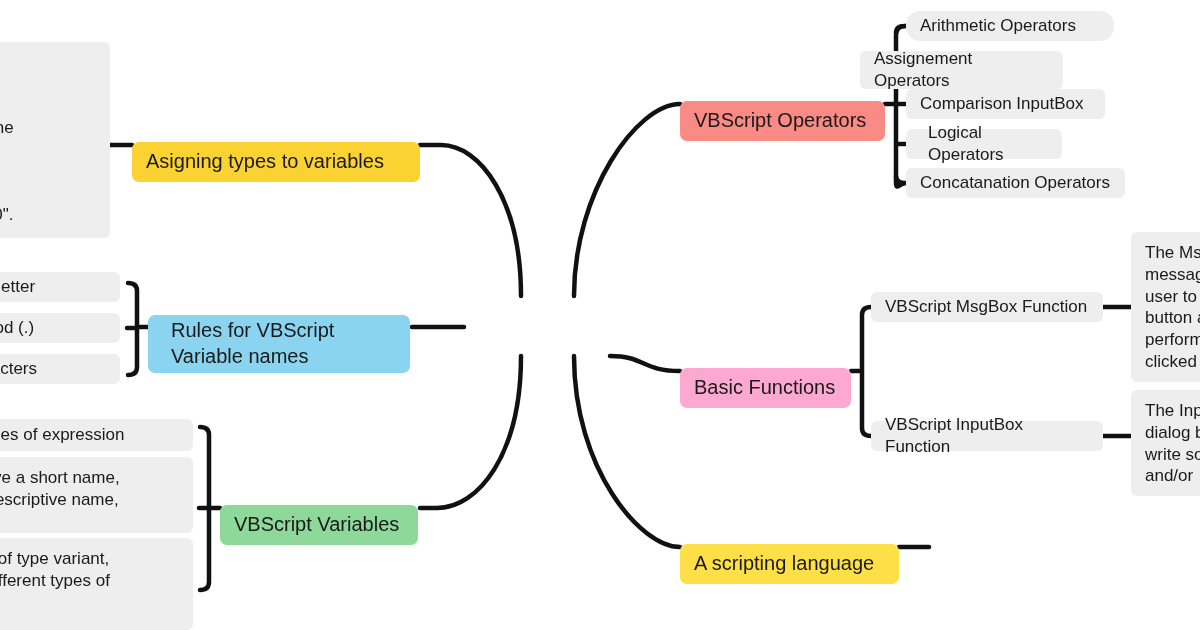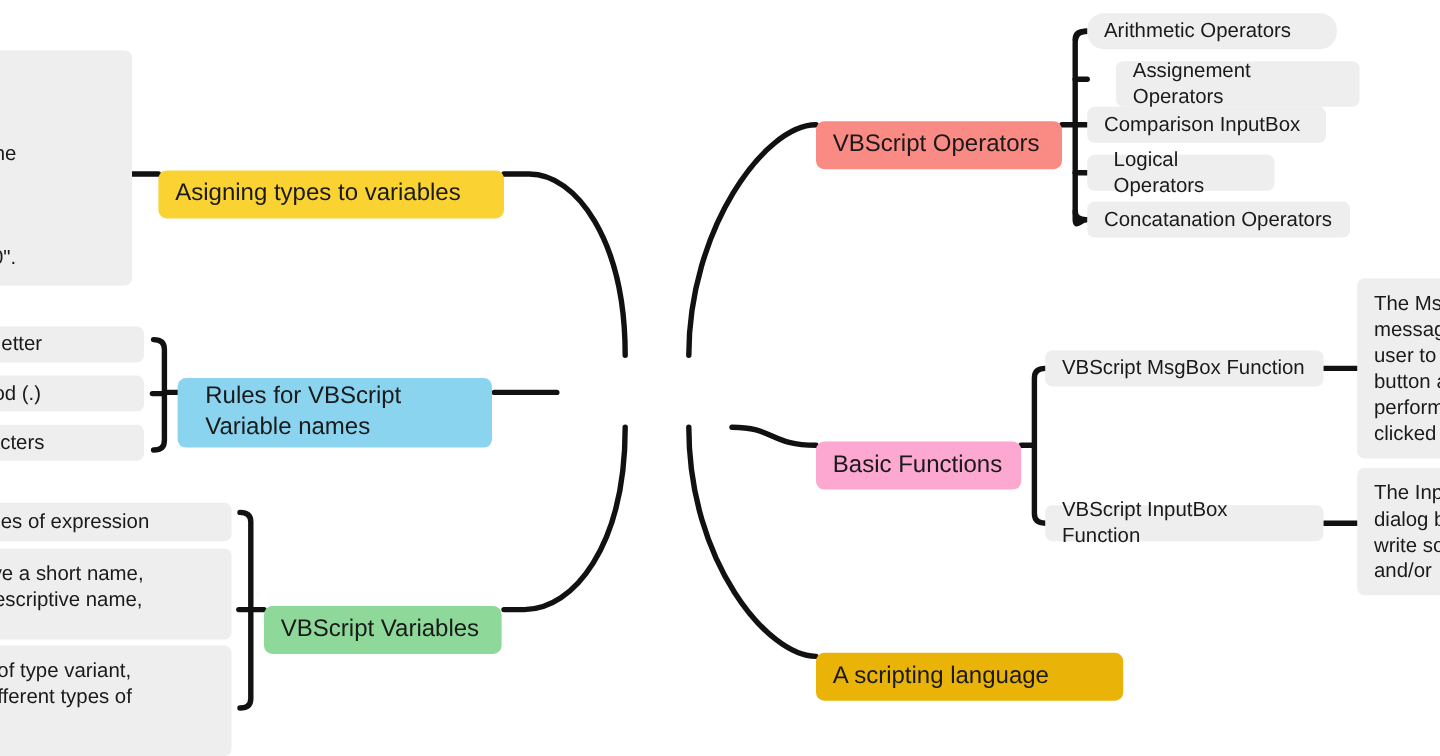--- a/index.html
+++ b/index.html
@@ -152,21 +152,21 @@
 store different types of</span>
   </div>
 
   <div class="node branch-node" style="left:680px; top:85px; width:205px; height:40px; background:#fa8a84;">
     <span>VBScript Operators</span>
   </div>
 
   <div class="node leaf-node" style="left:906px; top:11px; width:208px; height:30px;border-radius:14px;">
     <span>Arithmetic Operators</span>
   </div>
-  <div class="node leaf-node" style="left:930px; top:51px; width:203px; height:38px;">
+  <div class="node leaf-node" style="left:860px; top:51px; width:203px; height:38px;">
     <span>Assignement Operators</span>
   </div>
   <div class="node leaf-node" style="left:906px; top:89px; width:199px; height:30px;">
     <span>Comparison InputBox</span>
   </div>
   <div class="node leaf-node" style="left:906px; top:129px; width:156px; height:30px;padding-left:22px;">
     <span>Logical Operators</span>
   </div>
   <div class="node branch-node" style="left:680px; top:352px; width:171px; height:40px; background:#fca8d0;">
     <span>Basic Functions</span>
@@ -191,18 +191,18 @@
   <div class="node leaf-node" style="left:871px; top:421px; width:232px; height:30px;">
     <span>VBScript InputBox Function</span>
   </div>
   <div class="node leaf-node multi" style="left:1131px; top:390px; width:150px; height:106px;">
     <span>The Inp
 dialog b
 write so
 and/or </span>
   </div>
 
-  <div class="node branch-node" style="left:680px; top:528px; width:256px; height:40px; background:#eab308;">
+  <div class="node branch-node" style="left:680px; top:528px; width:219px; height:40px; background:#fde047;">
     <span>A scripting language</span>
   </div>
 
 
 </div>
 
 </body></html>

